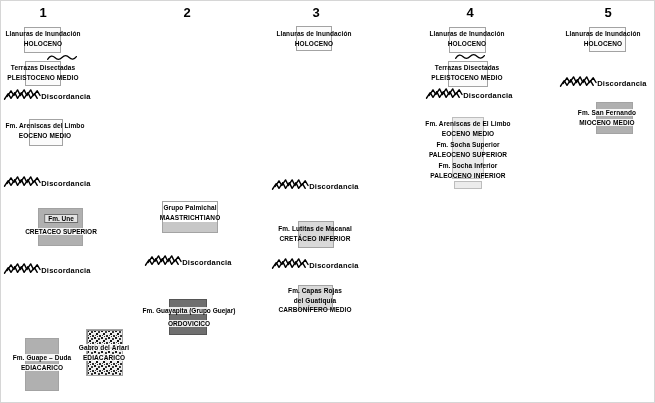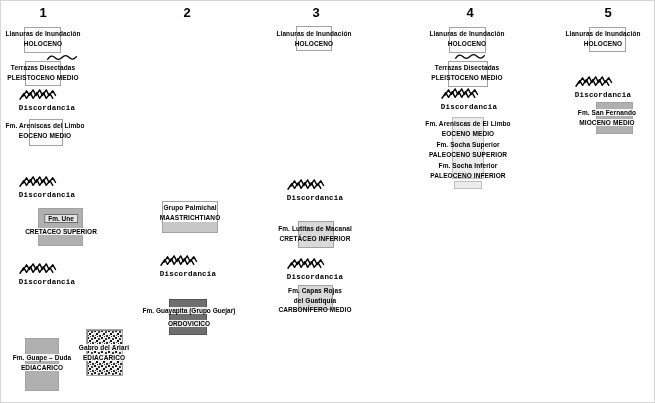--- a/index.html
+++ b/index.html
@@ -12,21 +12,21 @@
   .ctr{transform:translateX(-50%);text-align:center;white-space:nowrap;}
   .num{font-size:13px;font-weight:bold;}
   .txt{font-size:6.5px;font-weight:bold;line-height:10px;z-index:3;}
   .txt div{letter-spacing:.1px;}
   .sw{position:absolute;border:1px solid #a3a3a3;box-sizing:border-box;z-index:1;}
   .sw-light{background:#fbfbfb;}
   .sw-lgray{background:#d9d9d9;}
   .sw-gray{background:#b0b0b0;}
   .sw-dark{background:#6f6f6f;border-color:#555;}
   .sw-faint{background:#ececec;border-color:#bdbdbd;}
-  .disc{display:flex;flex-direction:column;align-items:flex-start;z-index:3;font-family:Liberation Mono, monospace;}
+  .disc{display:flex;flex-direction:row;align-items:center;z-index:3;}
   .disc svg{display:block;}
   .disclabel{font-size:7.5px;font-weight:bold;margin-top:1px;letter-spacing:.2px;}
   .chip{background:rgba(255,255,255,.88);padding:0 1px;}
   .chipbox{background:#e4e4e4;border:1px solid #6b6b6b;padding:0 3px;}
   .band{position:absolute;z-index:2;background:#c7c7c7;}
   .wave{z-index:3;}
 </style>
 </head>
 <body>
 

